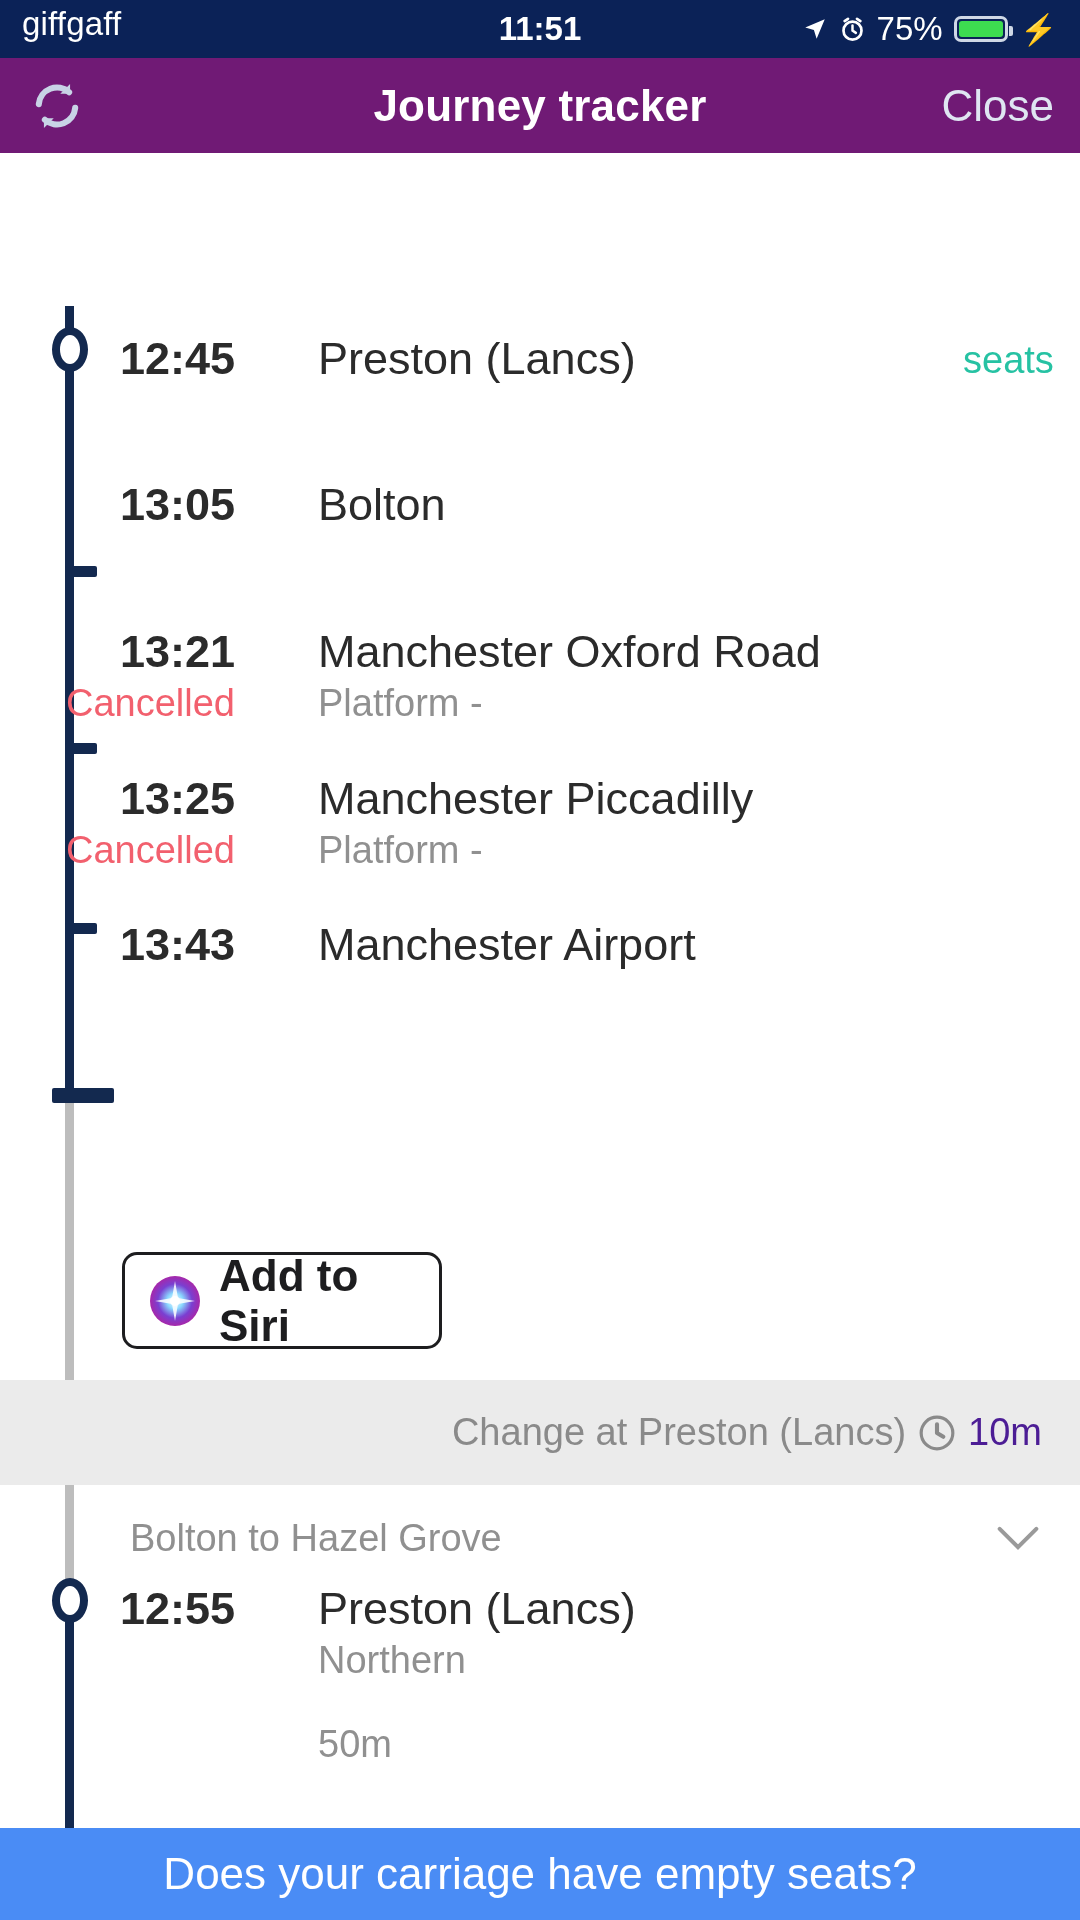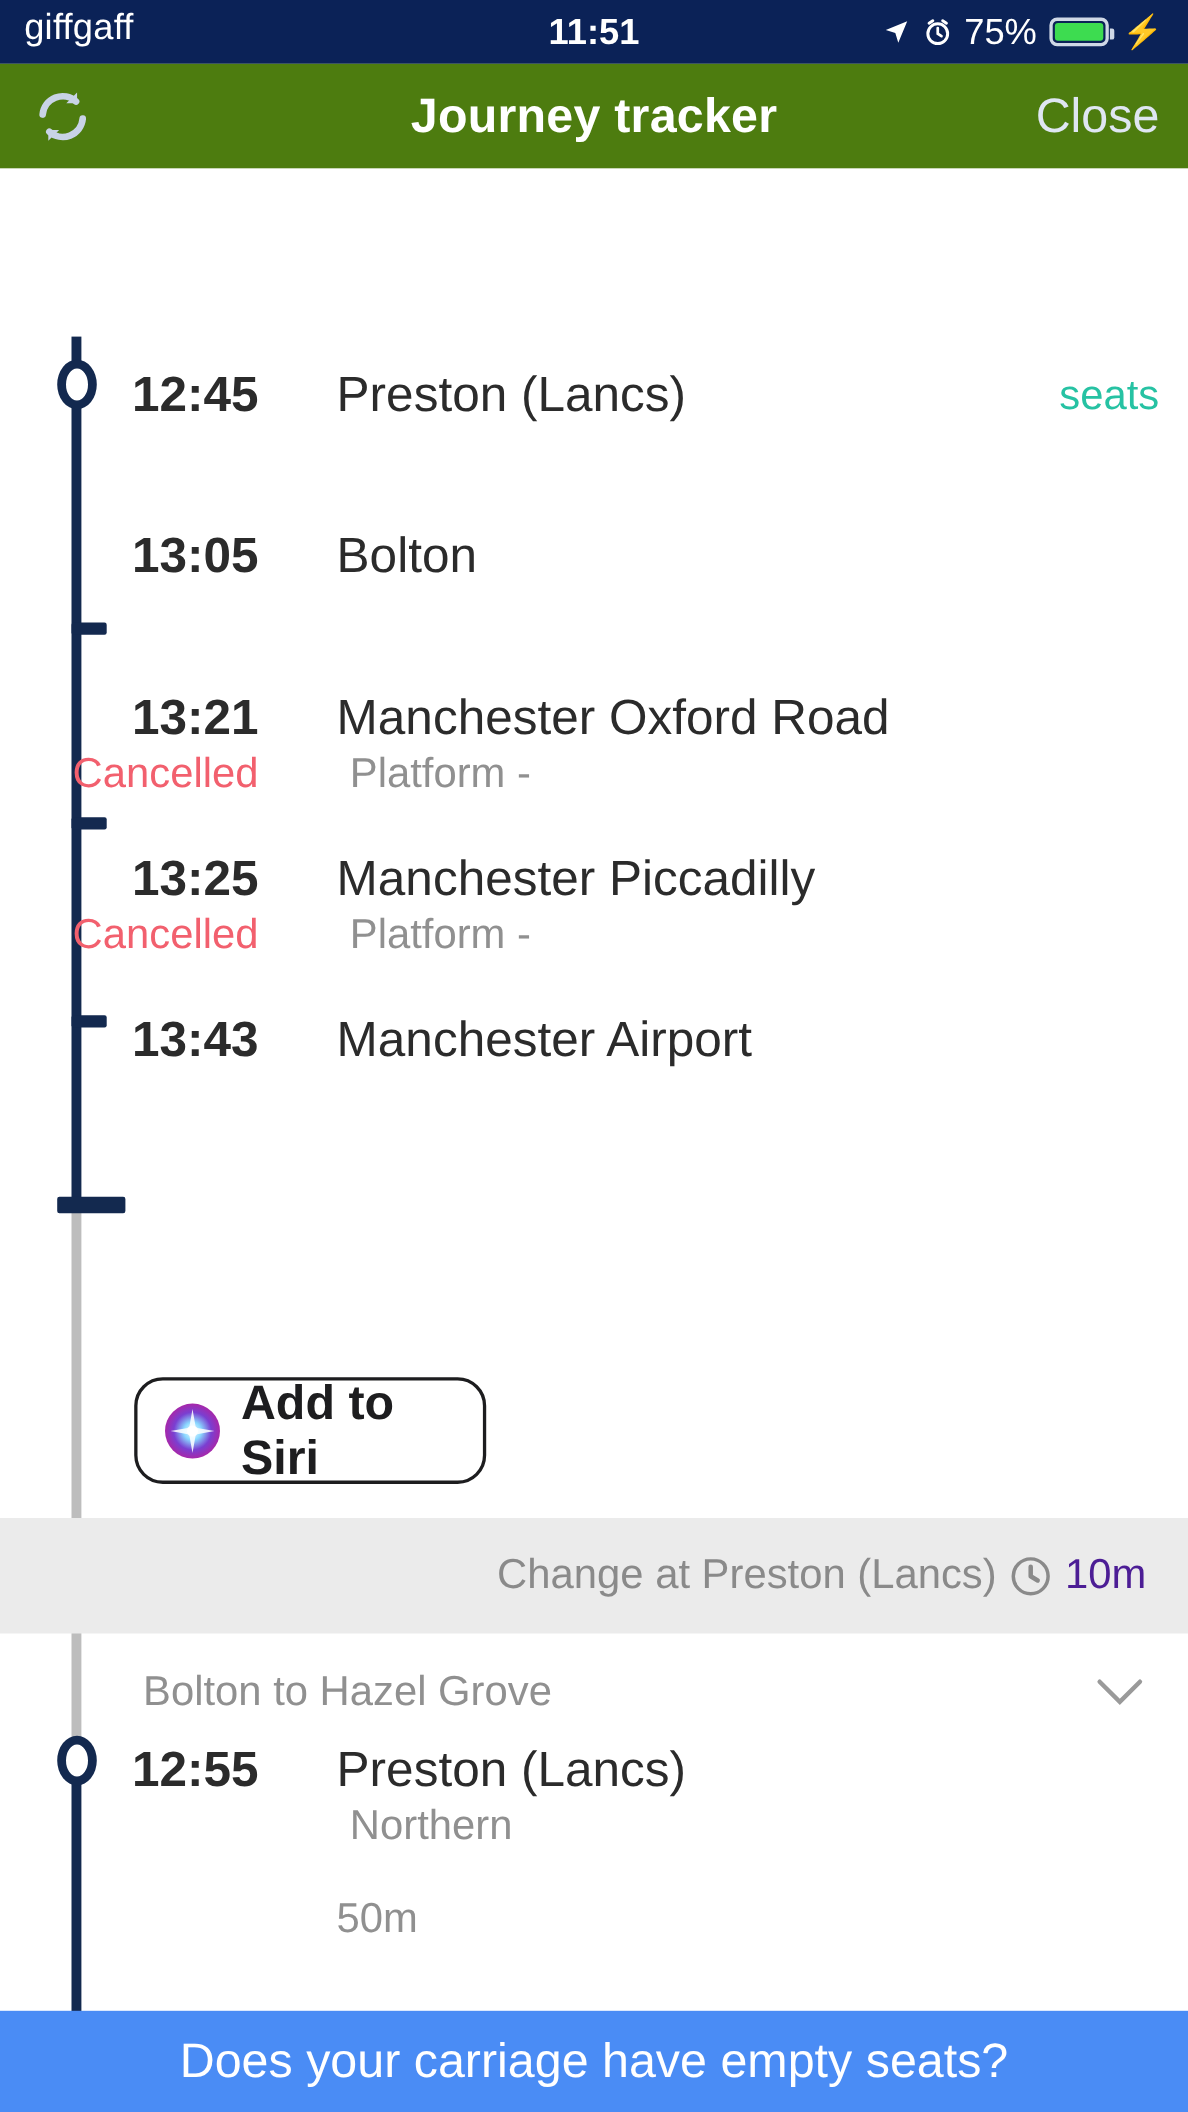--- a/index.html
+++ b/index.html
@@ -46,21 +46,21 @@
   .batt::after{
     content:""; position:absolute; right:-8px; top:7px; width:4px; height:10px;
     background:#cfd8e6; border-radius:0 2px 2px 0;
   }
   .batt span{ display:block; height:100%; background:#3ddc50; border-radius:3px; }
   .bolt{ font-size:30px; margin-left:2px; }
 
   
   .navbar{
     height:95px;
-    background:#4d7c0f;
+    background:#701a75;
     display:flex; align-items:center;
     padding:0 26px;
     position:relative;
   }
   .nav-refresh{ width:62px; height:62px; display:flex; align-items:center; justify-content:center; }
   .nav-title{
     position:absolute; left:0; right:0; text-align:center;
     color:#ffffff; font-size:44px; font-weight:700; letter-spacing:.2px;
     pointer-events:none;
   }
@@ -89,41 +89,41 @@
   }
 
   
   .stop{ position:absolute; left:0; width:1080px; }
   .stop .time{
     position:absolute; right:845px; top:0;
     font-size:45px; font-weight:700; color:#2b2b2b; white-space:nowrap;
     text-align:right; width:260px;
   }
   .stop .name{
-    position:absolute; left:306px; top:0;
+    position:absolute; left:318px; top:0;
     font-size:45px; color:#2b2b2b; white-space:nowrap;text-align:center;
   }
   .stop .status{
     position:absolute; right:845px; top:56px;
     font-size:38px; color:#f2606e; text-align:right; width:260px; white-space:nowrap;
   }
   .stop .sub{
     position:absolute; left:318px; top:56px;
     font-size:38px; color:#909090; white-space:nowrap;
   }
   .stop .info-link{
     position:absolute; left:963px; top:6px;
     font-size:38px; color:#26c2a3;
   }
 
   
   .siri-btn{
     position:absolute; left:122px; top:1099px;
     width:320px; height:97px;
-    border:3px solid #1d1d1f; border-radius:26px; background:#ffffff;
+    border:3px solid #1d1d1f; border-radius:15px; background:#ffffff;
     display:flex; align-items:center; gap:18px; padding-left:24px;
   }
   .siri-orb{ width:52px; height:52px; border-radius:50%; position:relative; overflow:hidden; flex:none;}
   .siri-label{ font-size:44px; font-weight:700; color:#1d1d1f; }
 
   
   .change-bar{
     position:absolute; left:0; top:1227px; width:1080px; height:105px;
     background:#ebebeb; display:flex; align-items:center; justify-content:flex-end;
     padding-right:38px; gap:12px;

